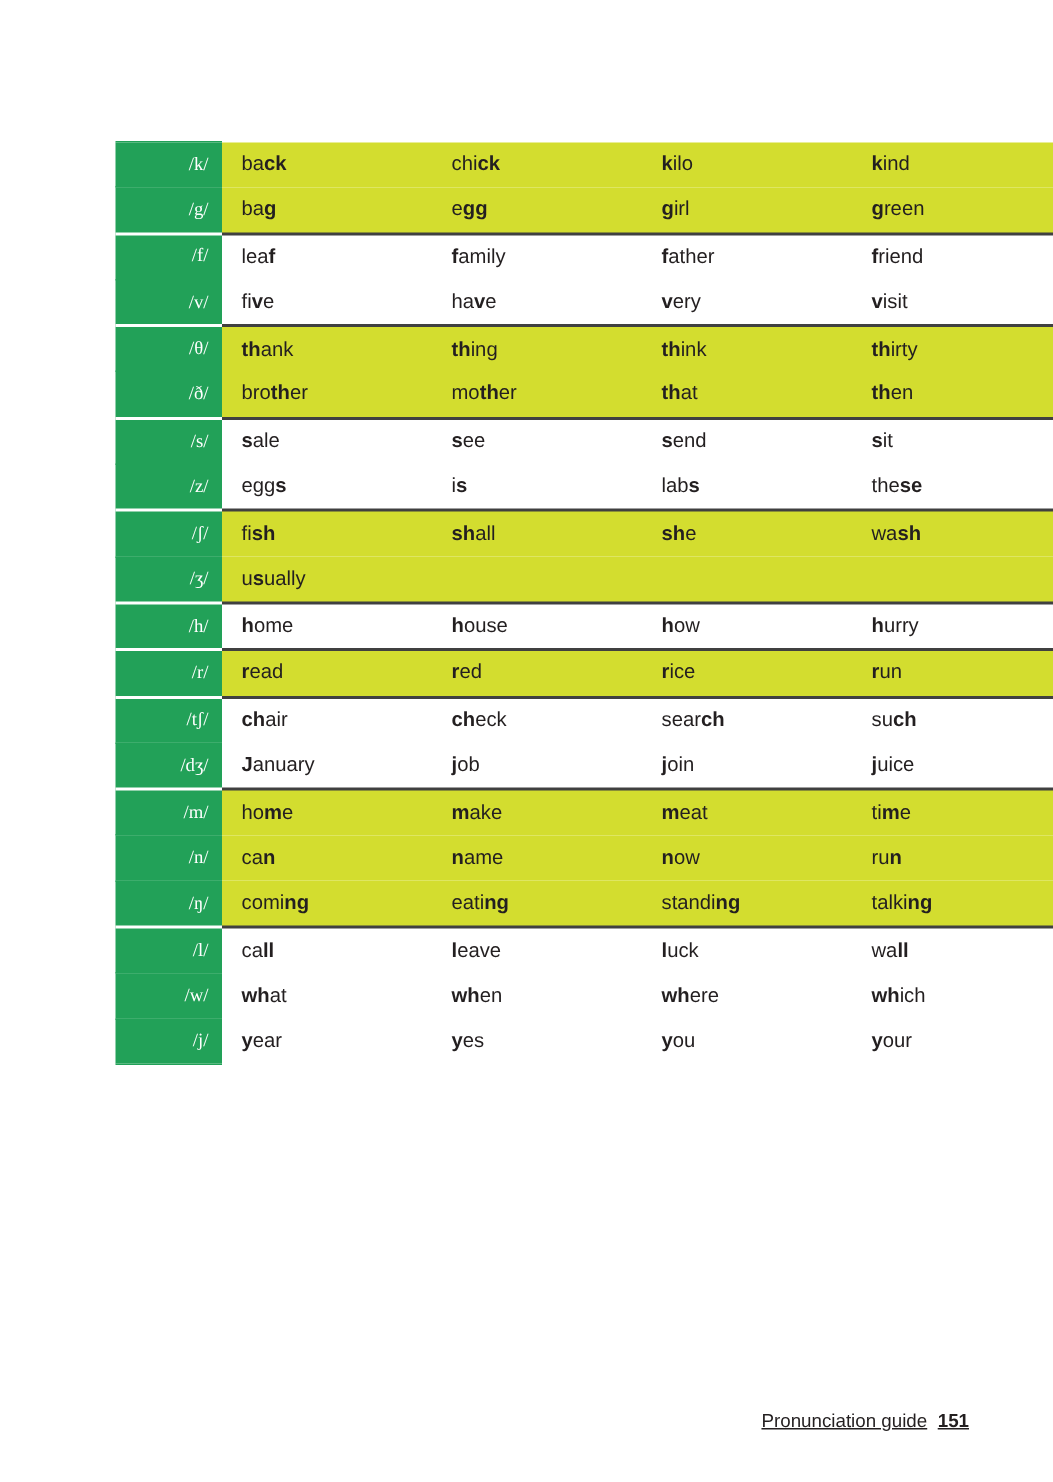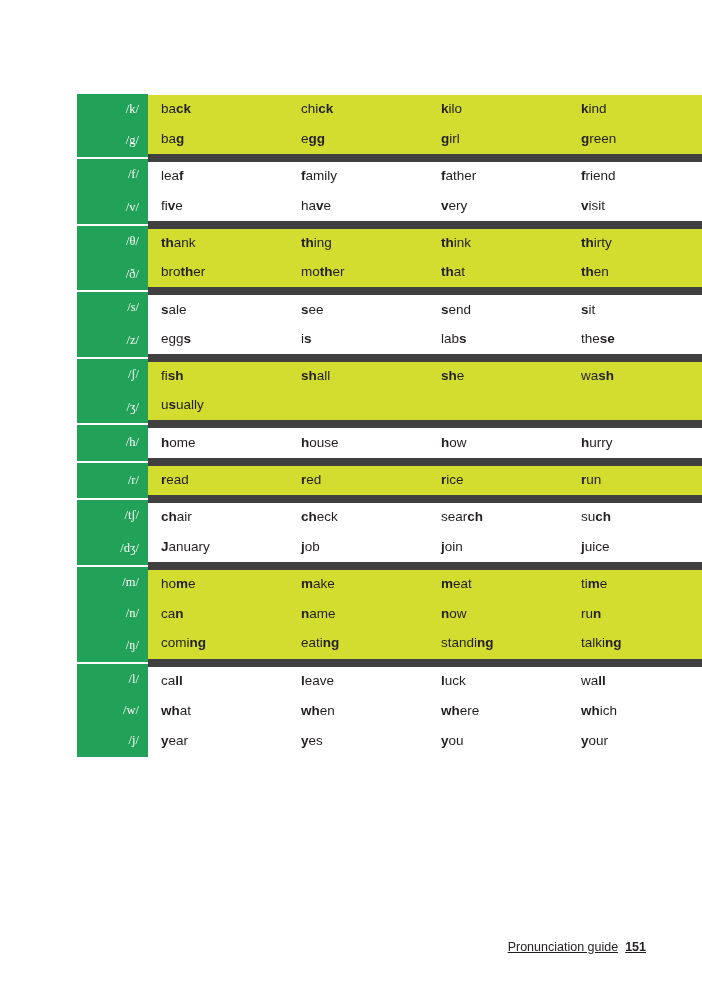--- a/index.html
+++ b/index.html
@@ -52,21 +52,21 @@
   td.word {
     width: 127px;
     padding-left: 13px;
     color: #231f20;
   }
   
   tr.group-start td.sym {
     border-top: 2px solid #ffffff;
   }
   tr.group-start td.word {
-    border-top: 8px solid #404040;
+    border-top: 2px solid #404040;
   }
   tr.shade-yellow td.word {
     background: #d3dd2f;
   }
   tr.shade-white td.word {
     background: #ffffff;
   }
   b {
     font-weight: 700;
   }

